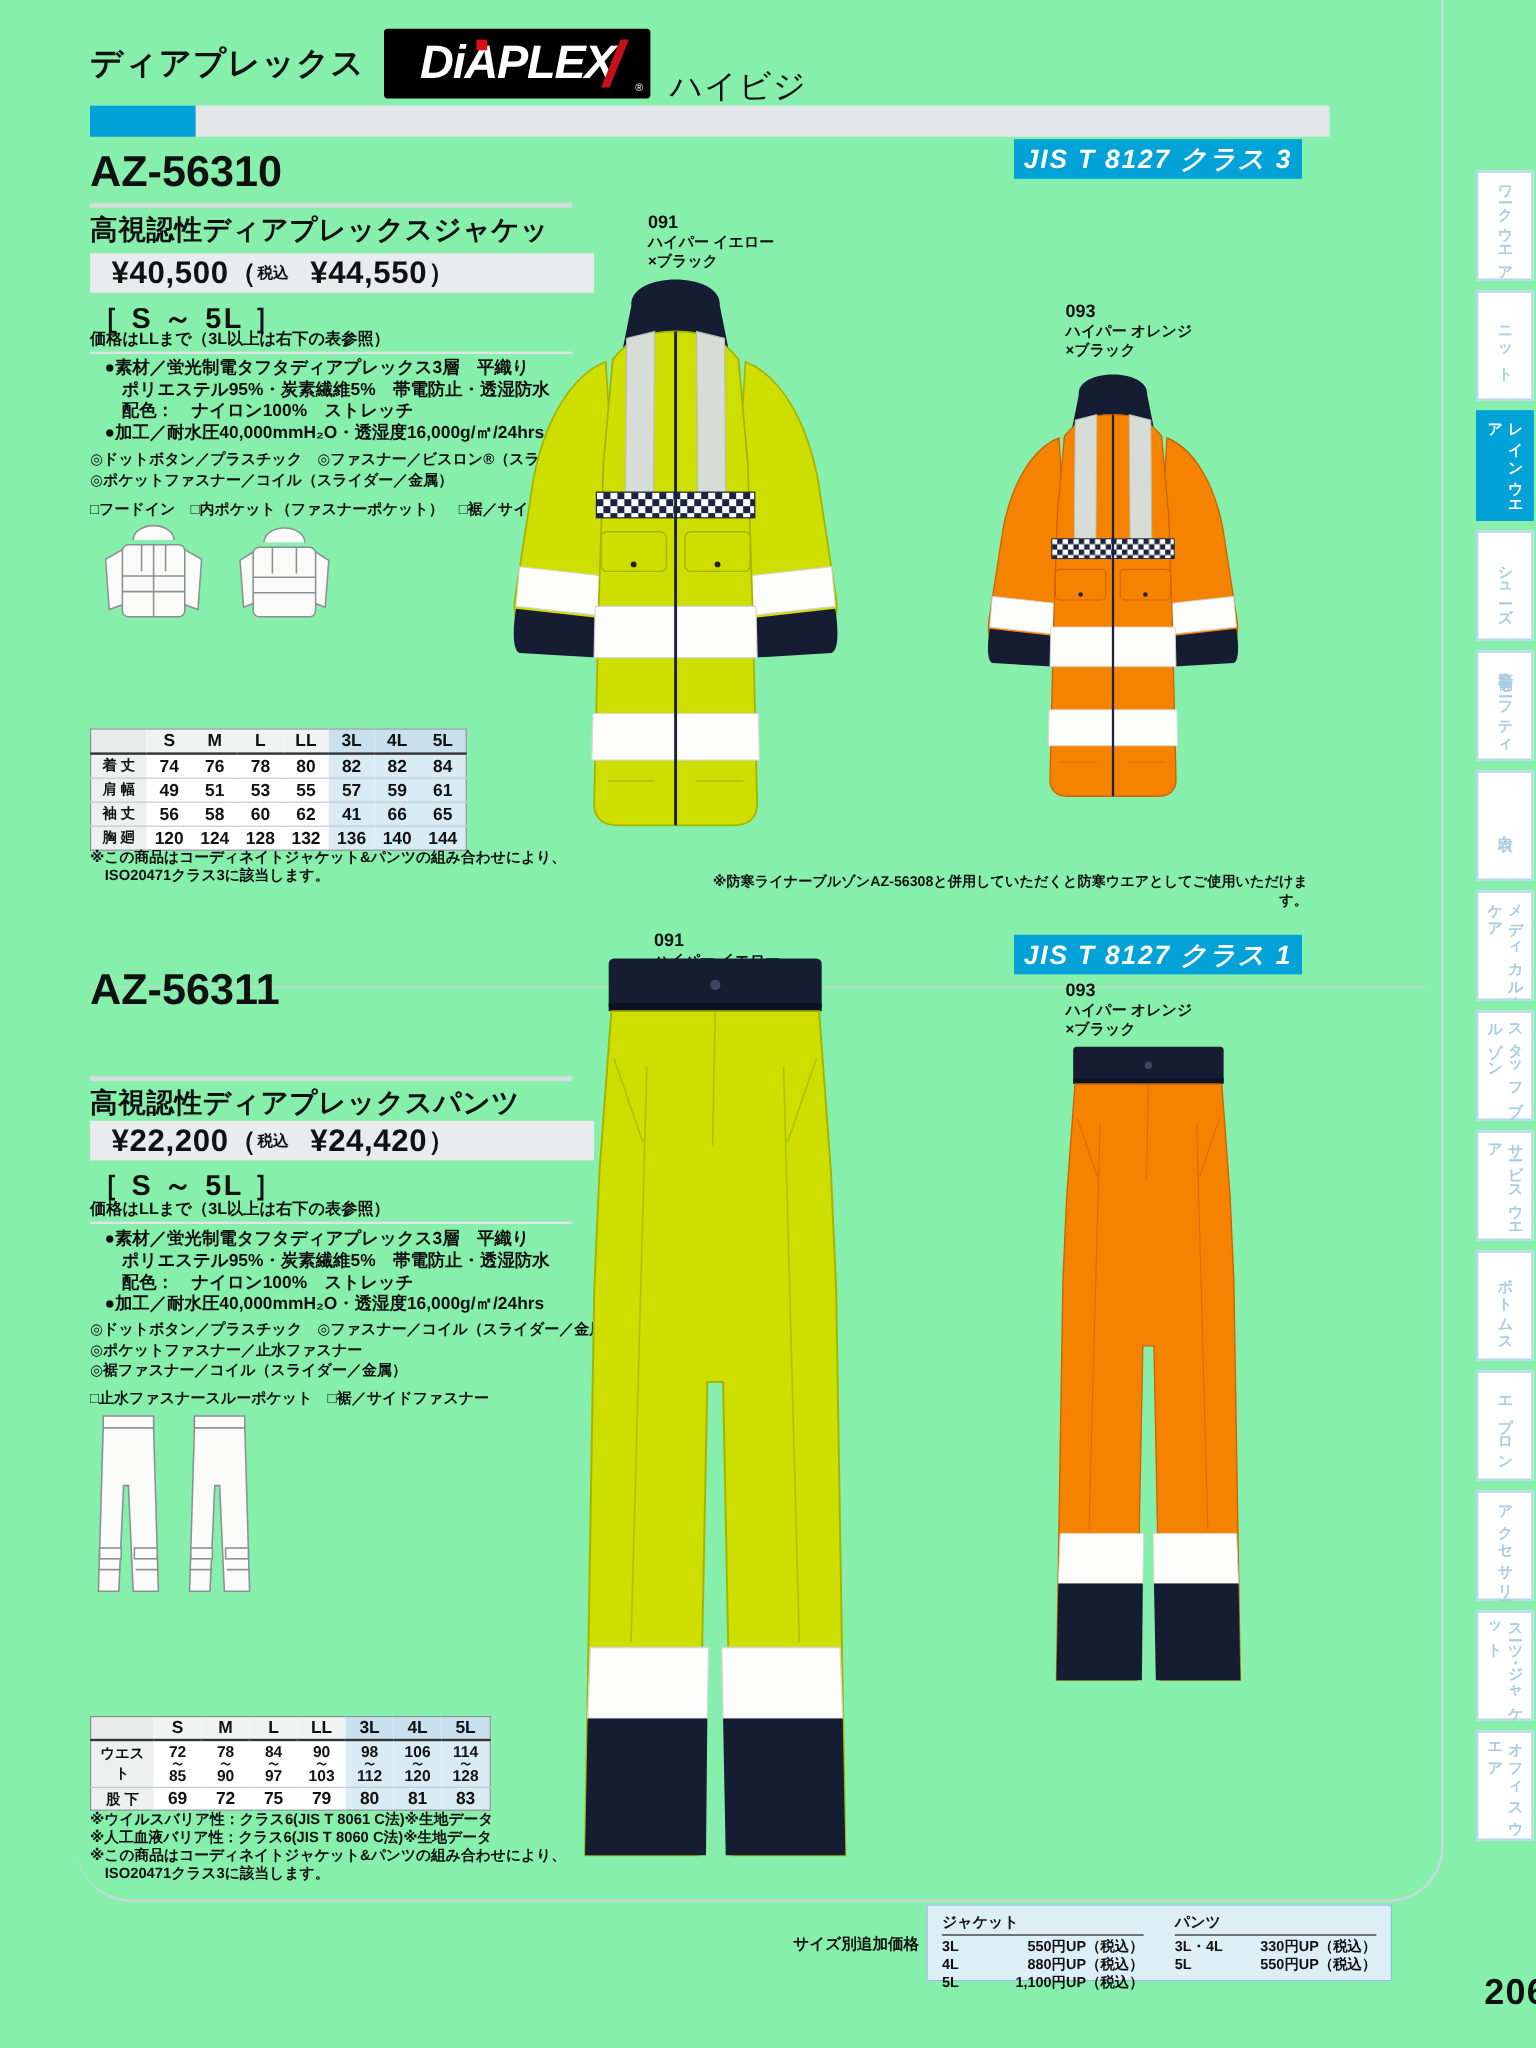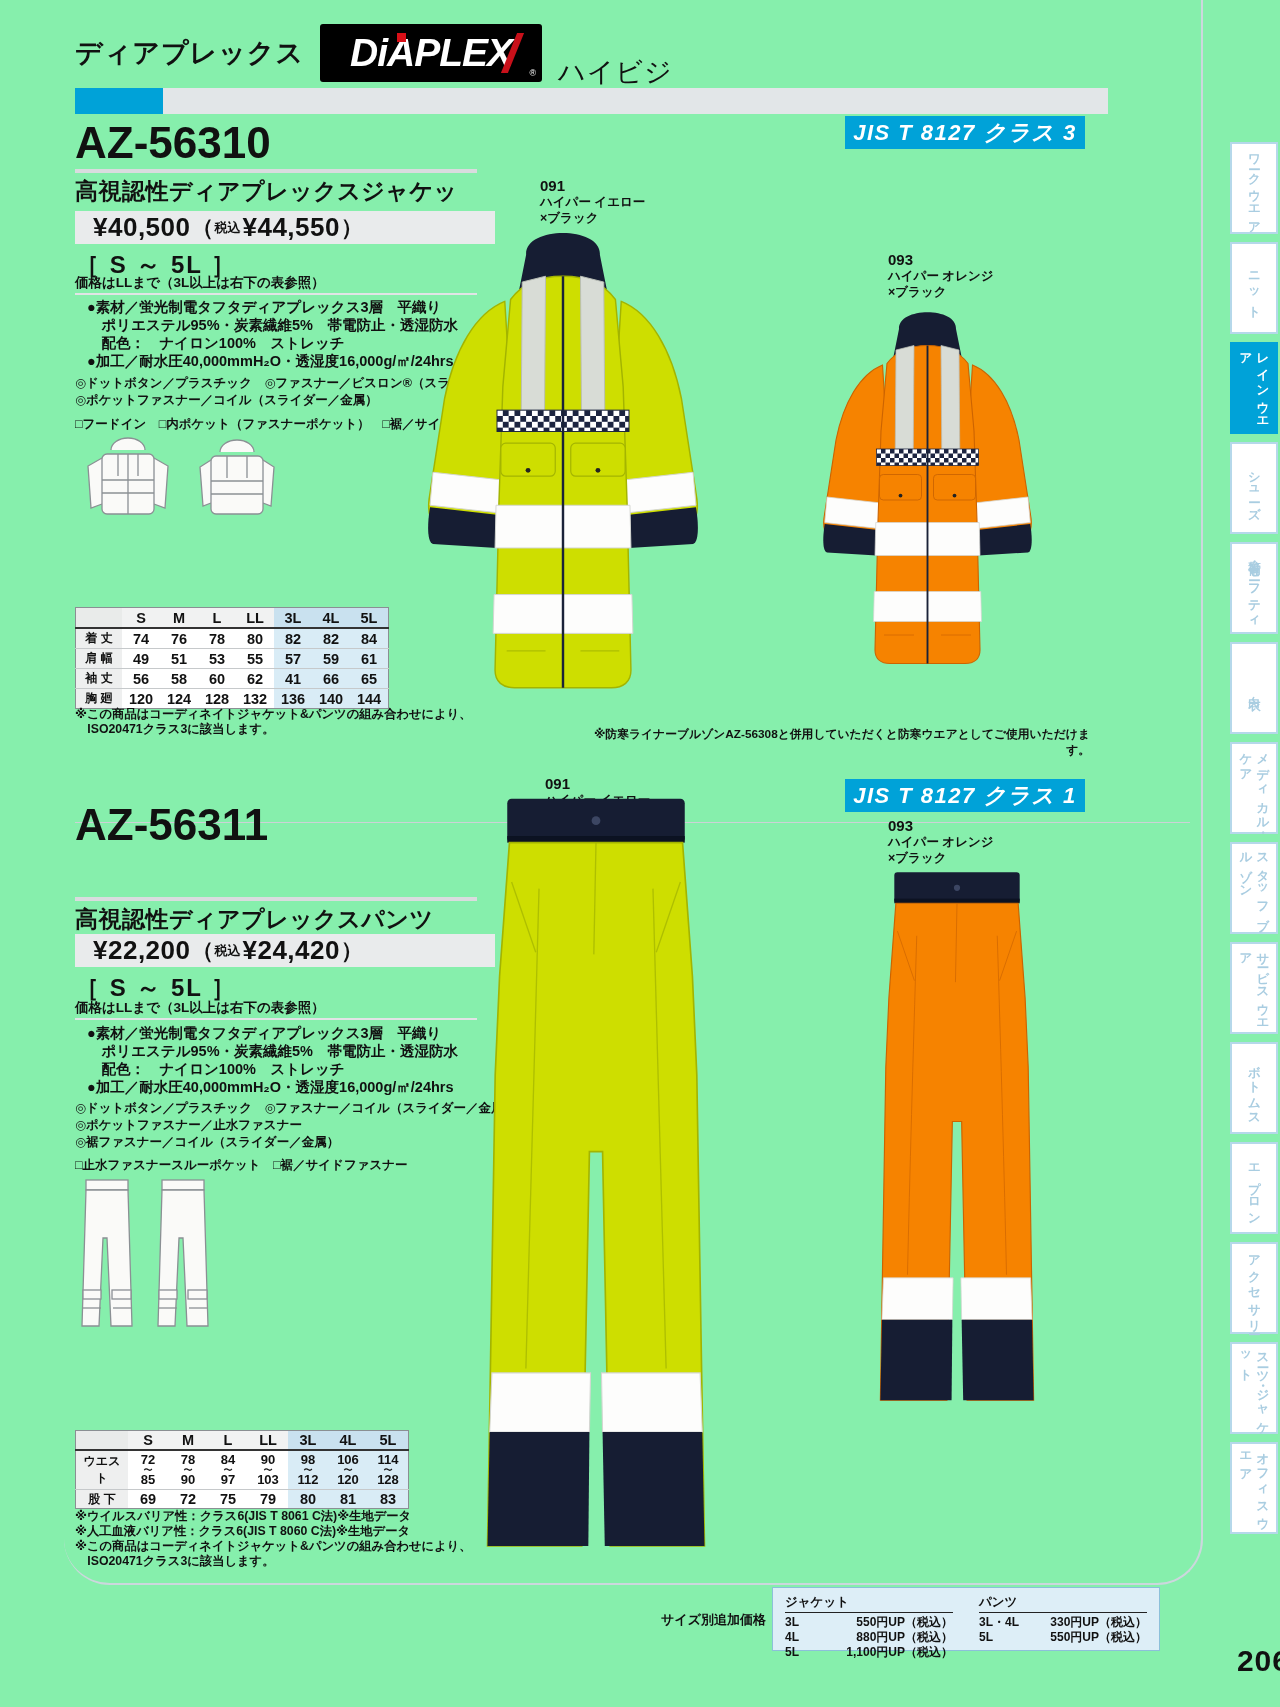--- a/index.html
+++ b/index.html
@@ -20,27 +20,27 @@
   .hdr-bar-accent{position:absolute;left:0;top:0;width:88px;height:26px;background:var(--accent,#00a2d8);}
 
   
   .frame{position:absolute;left:64px;top:-60px;width:1137px;height:1643px;
          border:2px solid #ccd7dd;border-top:none;border-left:none;border-radius:0 0 46px 46px;}
   .secdiv{position:absolute;left:75px;top:822px;width:1115px;height:1px;background:#ccd2d6;}
 
   
   .abs{position:absolute;}
   .col{left:75px;width:402px;}
-  .code{font-size:44px;font-weight:800;line-height:46px;letter-spacing:0;}
+  .code{font-size:36px;font-weight:800;line-height:46px;letter-spacing:0;}
   .rule{height:4px;background:#d9dcde;}
   .pname{font-size:23px;font-weight:800;letter-spacing:0.5px;}
   .pricebar{height:33px;background:#e9ebec;display:flex;align-items:center;padding-left:18px;}
   .p-main,.p-tax{font-size:26px;font-weight:800;letter-spacing:0.5px;}
   .p-paren{font-size:22px;font-weight:600;margin:0 1px;}
-  .p-taxlabel{font-size:13px;font-weight:700;margin-right:2px;}
+  .p-taxlabel{font-size:13px;font-weight:700;margin-right:18px;}
   .sizerange{font-size:24px;font-weight:800;letter-spacing:2px;}
   .pnote{font-size:13.5px;font-weight:600;}
   .thindiv{height:2px;background:#e1e4e6;}
   .specs .line{font-size:14.5px;font-weight:800;line-height:18px;white-space:pre;margin-left:12px;}
   .feats .line{font-size:12.5px;font-weight:600;line-height:17px;white-space:pre;}
   .opts  .line{font-size:12.5px;font-weight:600;line-height:17px;white-space:pre;}
   .tblnotes .line{font-size:12.3px;font-weight:700;line-height:15px;white-space:pre;}
 
   
   .sizetbl table{border-collapse:collapse;border:1px solid #8a8f93;background:#fff;}

